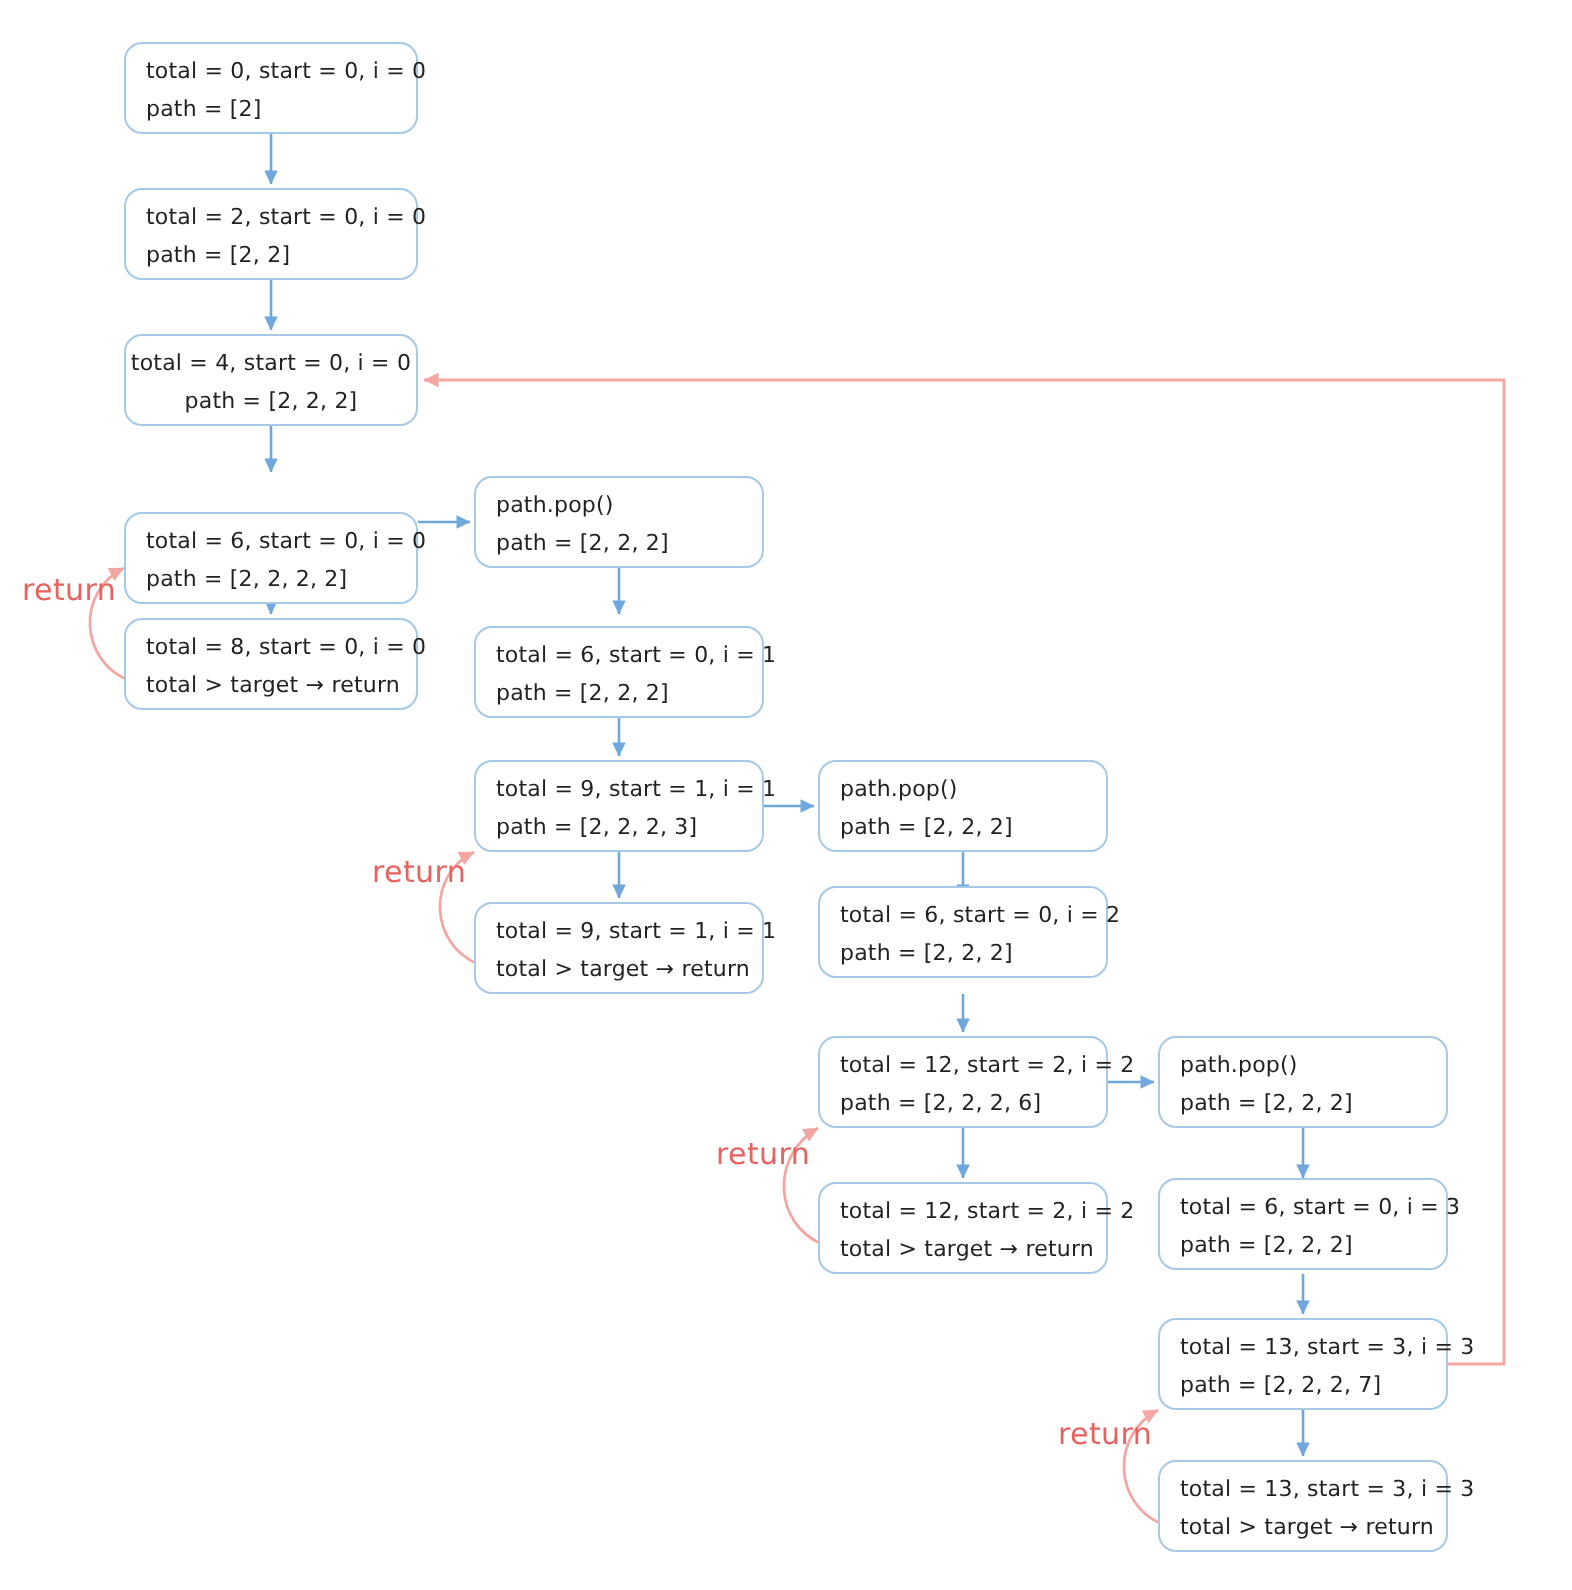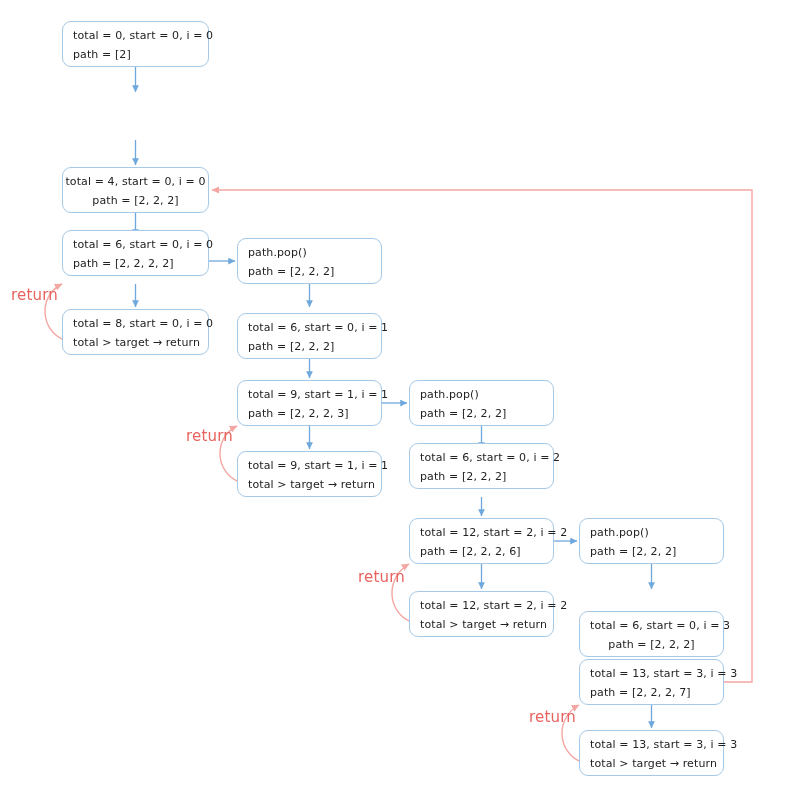--- a/index.html
+++ b/index.html
@@ -96,27 +96,31 @@
       <path d="M 581 762 C 557 752 555 718 579 705"></path>
       <path d="M 724 682 L 752 682 L 752 190 L 212 190"></path>
     </g>
   </svg>
 
   <div class="node" style="left:62px; top:21px; width:147px; height:46px;">
     <div class="line">total = 0, start = 0, i = 0</div>
     <div class="line">path = [2]</div>
   </div>
 
+  <div class="node" style="left:62px; top:94px; width:147px; height:46px;">
+    <div class="line">total = 2, start = 0, i = 0</div>
+    <div class="line">path = [2, 2]</div>
+  </div>
 
   <div class="node" style="left:62px; top:167px; width:147px; height:46px;align-items:center;">
     <div class="line">total = 4, start = 0, i = 0</div>
     <div class="line">path = [2, 2, 2]</div>
   </div>
 
-  <div class="node" style="left:62px; top:230px; width:147px; height:46px;">
+  <div class="node" style="left:62px; top:256px; width:147px; height:46px;">
     <div class="line">total = 6, start = 0, i = 0</div>
     <div class="line">path = [2, 2, 2, 2]</div>
   </div>
 
   <div class="node" style="left:62px; top:309px; width:147px; height:46px;">
     <div class="line">total = 8, start = 0, i = 0</div>
     <div class="line">total &gt; target → return</div>
   </div>
 
   <div class="node" style="left:237px; top:238px; width:145px; height:46px;">
@@ -157,21 +161,21 @@
   <div class="node" style="left:409px; top:591px; width:145px; height:46px;">
     <div class="line">total = 12, start = 2, i = 2</div>
     <div class="line">total &gt; target → return</div>
   </div>
 
   <div class="node" style="left:579px; top:518px; width:145px; height:46px;">
     <div class="line">path.pop()</div>
     <div class="line">path = [2, 2, 2]</div>
   </div>
 
-  <div class="node" style="left:579px; top:611px; width:145px; height:46px;text-align:center;">
+  <div class="node" style="left:579px; top:589px; width:145px; height:46px;">
     <div class="line">total = 6, start = 0, i = 3</div>
     <div class="line">path = [2, 2, 2]</div>
   </div>
 
   <div class="node" style="left:579px; top:659px; width:145px; height:46px;">
     <div class="line">total = 13, start = 3, i = 3</div>
     <div class="line">path = [2, 2, 2, 7]</div>
   </div>
 
   <div class="node" style="left:579px; top:730px; width:145px; height:46px;">

